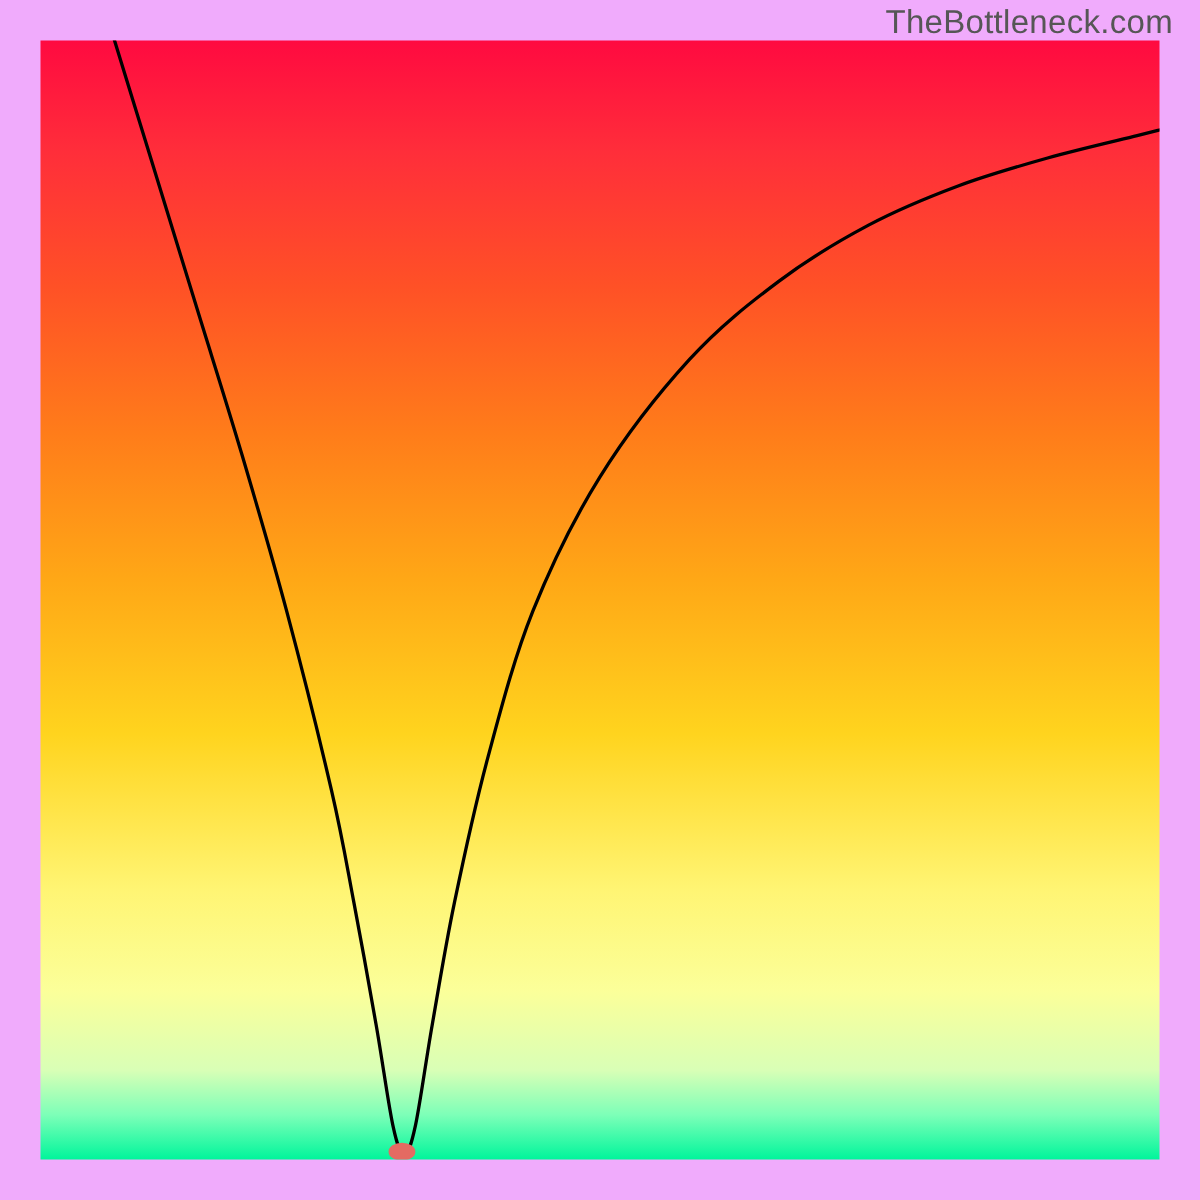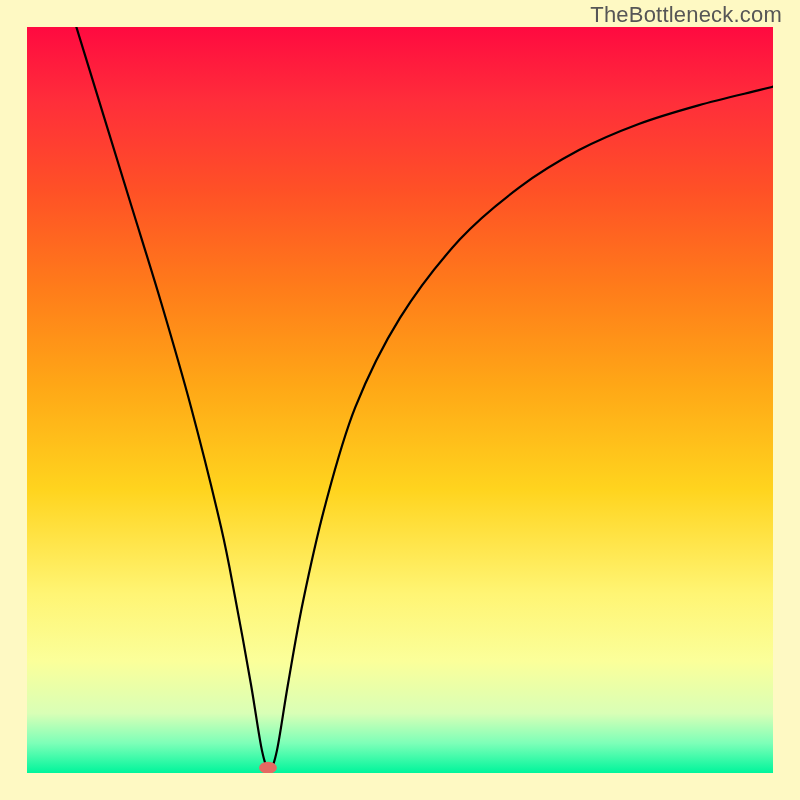--- a/index.html
+++ b/index.html
@@ -1,21 +1,21 @@
 <!DOCTYPE html>
 <html><head>
 <meta charset="utf-8">
 <style>
   * { margin: 0; padding: 0; box-sizing: border-box; }
   html, body { width: 800px; height: 800px; overflow: hidden; background: #000; }
   .frame {
     position: relative;
     width: 800px;
     height: 800px;
-    background: #fef9c3;
+    background: #f0abfc;
   }
   .watermark {
     position: absolute;
     top: 2px;
     right: 18px;
     font-family: Arial, Helvetica, sans-serif;
     font-size: 22px;
     font-weight: 500;
     color: #565656;
     letter-spacing: 0.2px;

